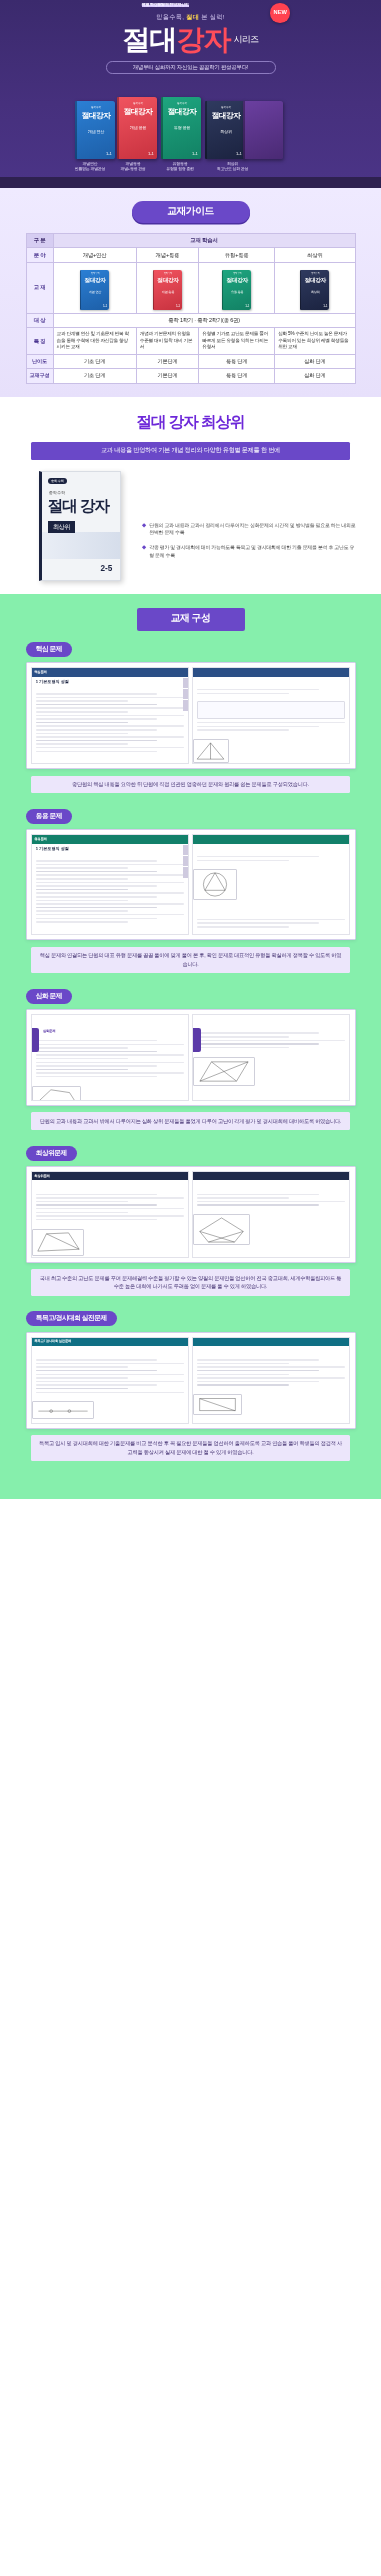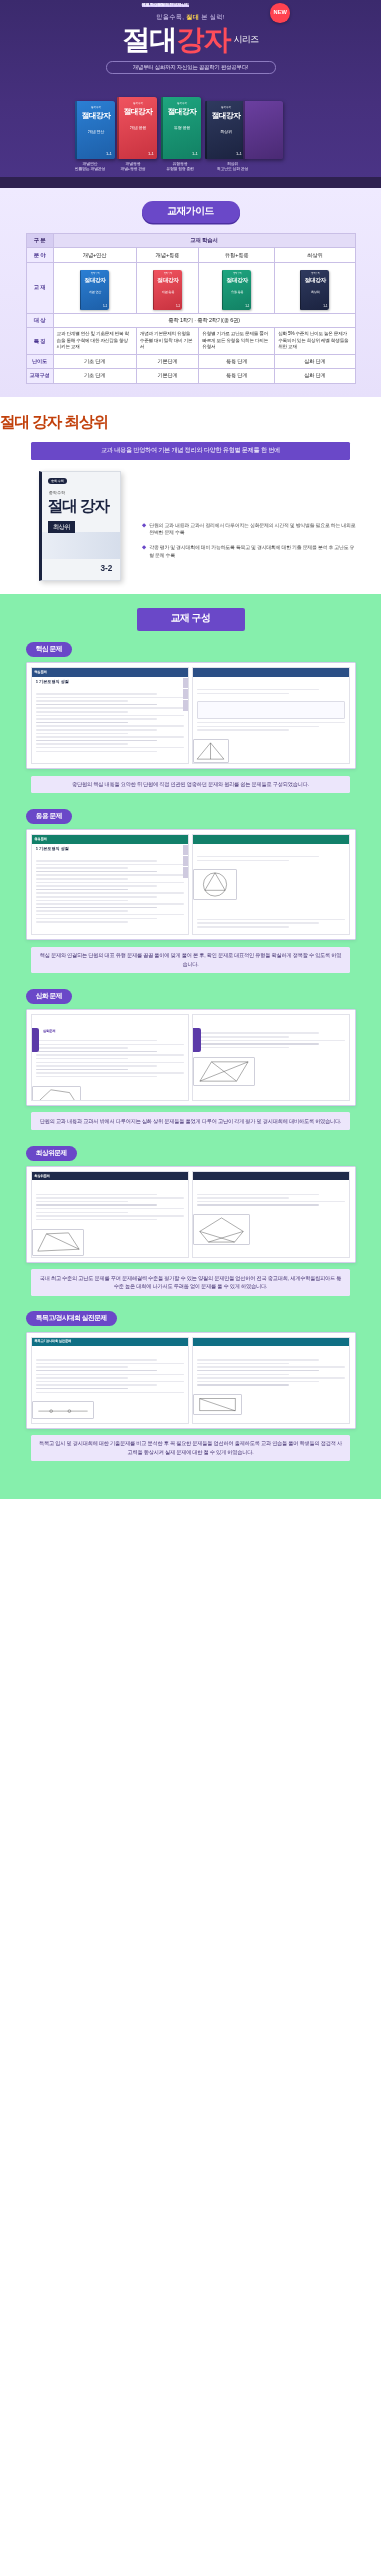--- a/index.html
+++ b/index.html
@@ -83,21 +83,21 @@
   .hero-labels { position:relative; height: 17.5px; }
   .hl { position:absolute; top:2.1px; text-align:center; font-size:3.9px; color:#efe9ff; line-height:1.35; letter-spacing:-0.2px;}
   .hero-bottom-bar { height: 11.3px; background:#2e2150; }
 
   
   .sec { padding: 13.4px 0 13.4px; }
   .sec-purple { background: linear-gradient(180deg,#efeaff 0%, #e7e0fb 100%); }
   .sec-white { background:#ffffff; }
   .sec-lav { background:#86efac; }
   .ttl-pill {
-    display:block; width: 98px; margin: 0 auto 10.3px;
+    display:block; width: 118px; margin: 0 auto 10.3px;
     background:#6a48c8; color:#fff; font-size: 9.8px; font-weight:bold;
     text-align:center; padding: 4.1px 0 4.6px; border-radius: 11.3px;
     letter-spacing: -0.5px;
     box-shadow: 0 1.5px 0 #4b2fa0;
   }
   .ttl-ribbon {
     display:block; width: 108px; margin: 0 auto 11.3px; position:relative;
     background:#6a48c8; color:#fff; font-size: 9.8px; font-weight:bold;
     text-align:center; padding: 4.6px 0 5.2px; border-radius: 2.1px;
     letter-spacing: -0.5px;
@@ -132,21 +132,21 @@
   .mini-bk .m { font-size:5.7px; font-weight:bold; color:#fff; text-align:center; margin-top:1.5px; letter-spacing:-0.4px;}
   .mini-bk .s { font-size:3.1px; color:#fff; text-align:center; margin-top:5.2px;}
   .mini-bk .n { position:absolute; bottom:1.5px; right:2.1px; font-size:3.1px; color:#fff;}
   .mb-blue{background:linear-gradient(160deg,#2b7fd4,#1d5fa8);}
   .mb-red{background:linear-gradient(160deg,#f0535f,#c8323f);}
   .mb-green{background:linear-gradient(160deg,#1ea57f,#128164);}
   .mb-navy{background:linear-gradient(160deg,#2f3a5f,#1b2340);}
   .lvl-row td { font-size: 5.2px; }
 
   
-  .big-title { font-size: 15.5px; font-weight:bold; letter-spacing:-1px; color:#c2410c; margin: 2.1px 0 8.2px;}
+  .big-title { text-align:center; font-size: 15.5px; font-weight:bold; letter-spacing:-1px; color:#6d28d9; margin: 2.1px 0 8.2px;}
   .band {
     width: 319px; margin: 0 auto 11.3px; background:#6a48c8; color:#fff;
     font-size: 6.2px; text-align:center; padding: 4.6px 0; border-radius: 1.5px; letter-spacing:-0.3px;
   }
   .two-col { width: 330px; margin: 0 auto; display:flex; gap: 8.2px; align-items:center;}
   .cover-wrap { width: 108px; display:flex; justify-content:center; }
   .big-cover {
     width: 82px; height: 110px; background:#f2f4f7; border:0.5px solid #d9dde4;
     box-shadow: 1.5px 2.1px 5.2px rgba(0,0,0,.18); position:relative; border-left:3.6px solid #1b2340;
   }
@@ -360,21 +360,21 @@
     <div class="band">교과 내용을 반영하여 기본 개념 정리와 다양한 유형별 문제를 한 번에</div>
 
     <div class="two-col">
       <div class="cover-wrap">
         <div class="big-cover">
           <div class="deco"></div>
           <div class="tag">중학수학</div>
           <div class="l1">중학수학</div>
           <div class="l2">절대 강자</div>
           <div class="l3">최상위</div>
-          <div class="l4">3-2</div>
+          <div class="l4">2-5</div>
         </div>
       </div>
       <div class="desc-wrap">
         <div class="desc-head">
           <span class="hl">심화 5% 수준의 난이도 높은</span><br>
           <span class="hl">문제가 수록되어 있는 최상위</span><br>
           <span class="hl">레벨 학생들을 위한 교재</span>
         </div>
         <div class="bullet">
           <span class="dot">◆</span>

